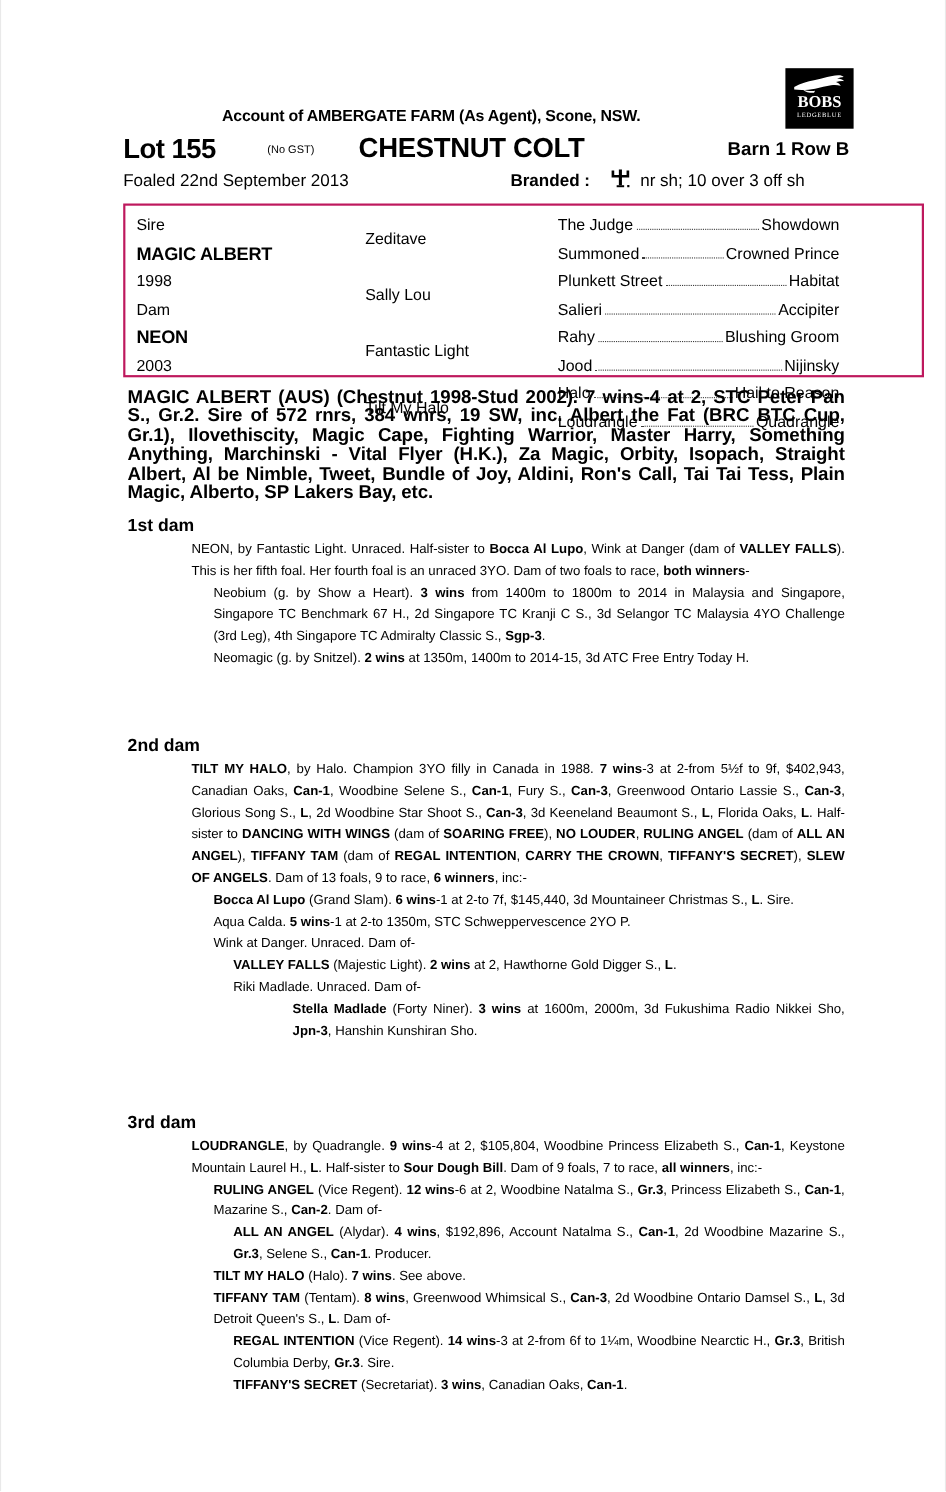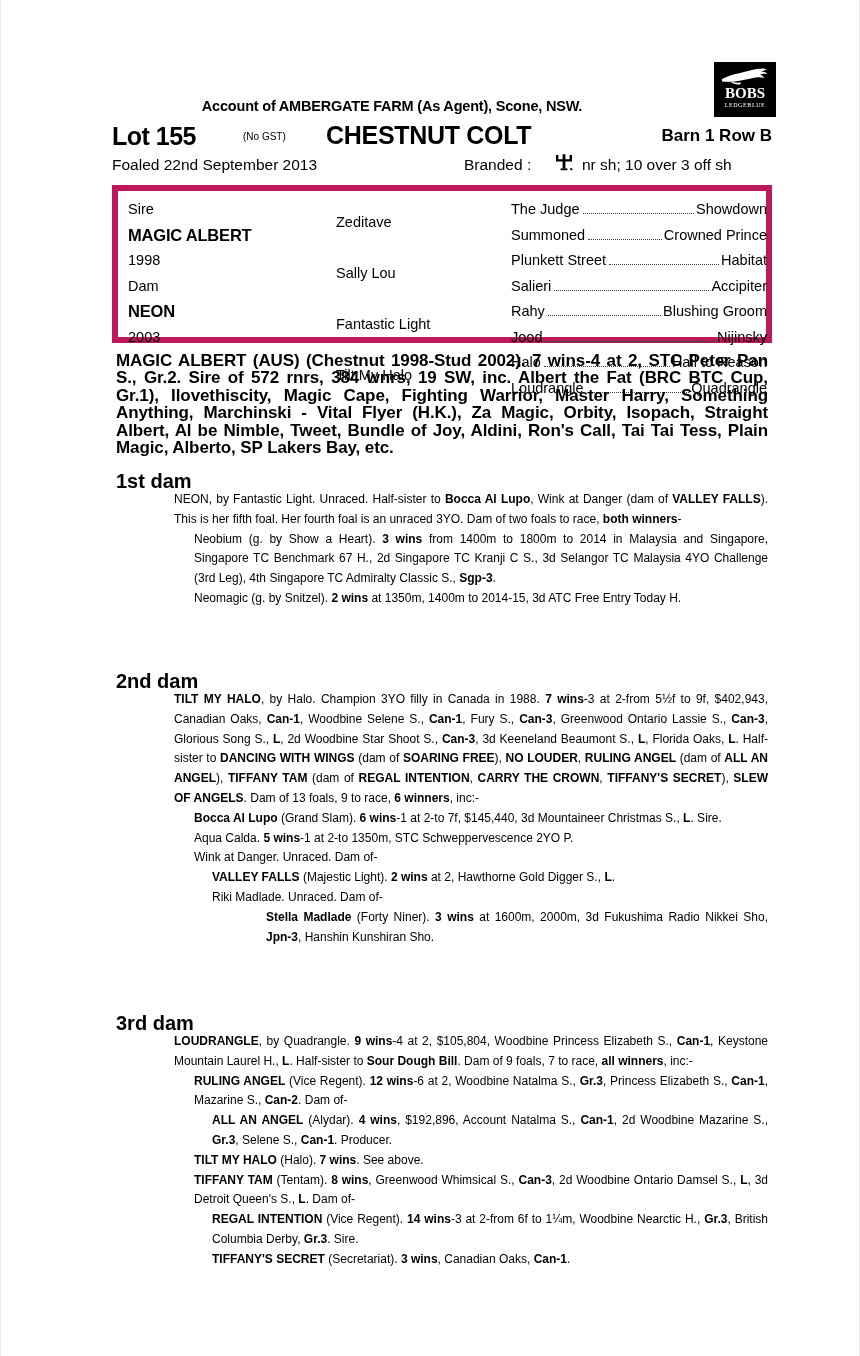--- a/index.html
+++ b/index.html
@@ -143,42 +143,43 @@
   }
   .foaled {
     position: absolute;
     left: 0;
     top: 0;
   }
   .branded-label {
     position: absolute;
     left: 352px;
     top: 0;
+    font-weight: bold;
   }
   .brand-glyph {
     position: absolute;
     left: 443px;
     top: -3px;
     width: 18px;
     height: 20px;
   }
   .brand-desc {
     position: absolute;
     left: 470px;
     top: 0;
   }
 
   
   .ped-table {
     position: absolute;
     left: 0;
     top: 185px;
-    width: 660px;
+    width: 728px;
     height: 158px;
-    border: 6px solid #be185d;
+    border: 2px solid #be185d;
     box-sizing: border-box;
   }
   .ped-grid {
     position: relative;
     width: 100%;
     height: 100%;
     padding: 4px 0 0 0;
     box-sizing: border-box;
   }
   .ped-col-a { position: absolute; left: 10px;  top: 6px; width: 210px; }
@@ -231,21 +232,21 @@
     line-height: 17.4px;
     text-align: justify;
     letter-spacing: -0.1px;
   }
 
   
   .dam-head {
     position: absolute;
     left: 4px;
     font-weight: bold;
-    font-size: 20px;
+    font-size: 16px;
   }
   .blk {
     position: absolute;
     left: 4px;
     width: 652px;
     font-size: 12px;
     line-height: 19.8px;
     text-align: justify;
   }
   .blk p {

